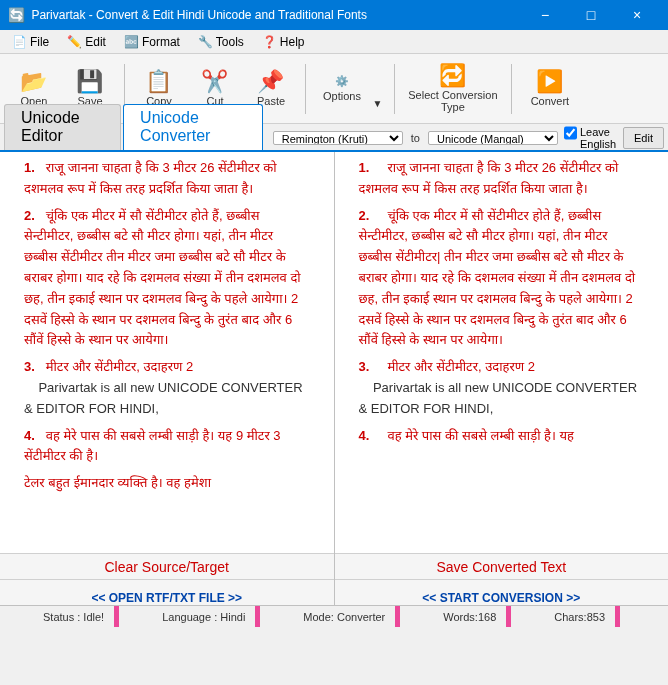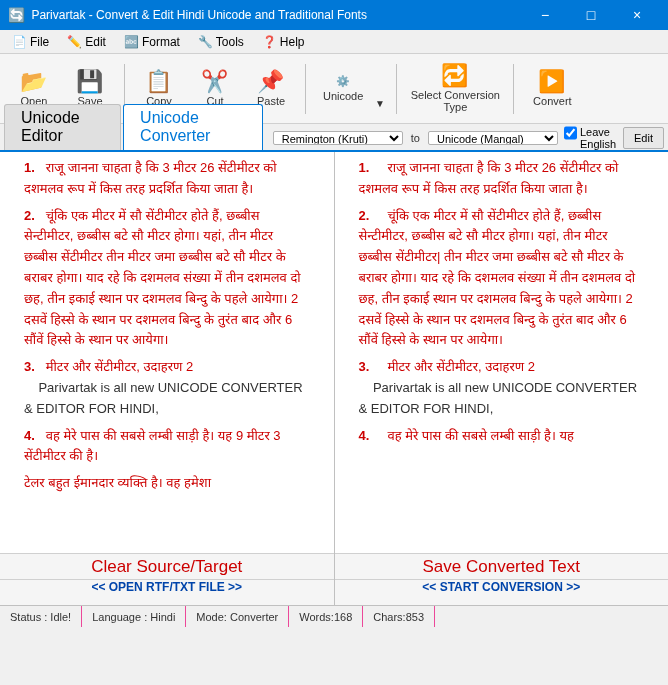--- a/index.html
+++ b/index.html
@@ -153,47 +153,47 @@
       font-family: Arial, sans-serif;
     }
     
     .panel-btn-row {
       height: 26px;
       display: flex; align-items: center; justify-content: center;
       background: #f5f5f5;
       border-top: 1px solid #d0d0d0;
       cursor: pointer;
     }
-    .panel-btn-text { font-size: 17px; color: #cc0000; }
+    .panel-btn-text { font-size: 14px; color: #cc0000; }
     
     .panel-action-row {
       height: 26px;
-      display: flex; align-items: flex-start; justify-content: center;
+      display: flex; align-items: flex-end; justify-content: center;
       background: #f5f5f5;
       border-top: 1px solid #d0d0d0;
       cursor: pointer;
     }
     .panel-action-text { font-size: 12px; color: #0044aa; font-weight: bold; }
 
     
     .status-bar {
       height: 22px;
       background: #f0f0f0;
       border-top: 1px solid #c0c0c0;
       display: flex;
       align-items: center;
       padding: 0;
       font-size: 11px;
       color: #333;
     }
     .status-item {
       padding: 0 10px;
-      border-right: 1px solid #ec4899;
+      border-right: 5px solid #ec4899;
       height: 100%;
-      display: flex; align-items: center;
+      display: flex; align-items: center; margin-left: 33px;
     }
 
     
     .text-area::-webkit-scrollbar { width: 12px; }
     .text-area::-webkit-scrollbar-track { background: #f0f0f0; border-left: 1px solid #d0d0d0; }
     .text-area::-webkit-scrollbar-thumb { background: #c0c0c0; border: 1px solid #a0a0a0; }
 
     
     .text-entry { margin-bottom: 6px; }
     .text-entry .num { font-weight: bold; }
@@ -274,21 +274,21 @@
   </button>
   <button class="toolbar-btn">
     <span class="tb-icon">📌</span>
     <span>Paste</span>
   </button>
   <div class="toolbar-sep"></div>
 
   <div class="options-group">
     <button class="options-main">
       <span class="tb-icon">⚙️</span>
-      <span>Unicode</span>
+      <span>Options</span>
     </button>
     <button class="options-drop">
       <span>▼</span>
     </button>
   </div>
   <div class="toolbar-sep"></div>
   <button class="toolbar-btn-wide">
     <span class="tb-icon">🔁</span>
     <span>Select Conversion Type</span>
   </button>

